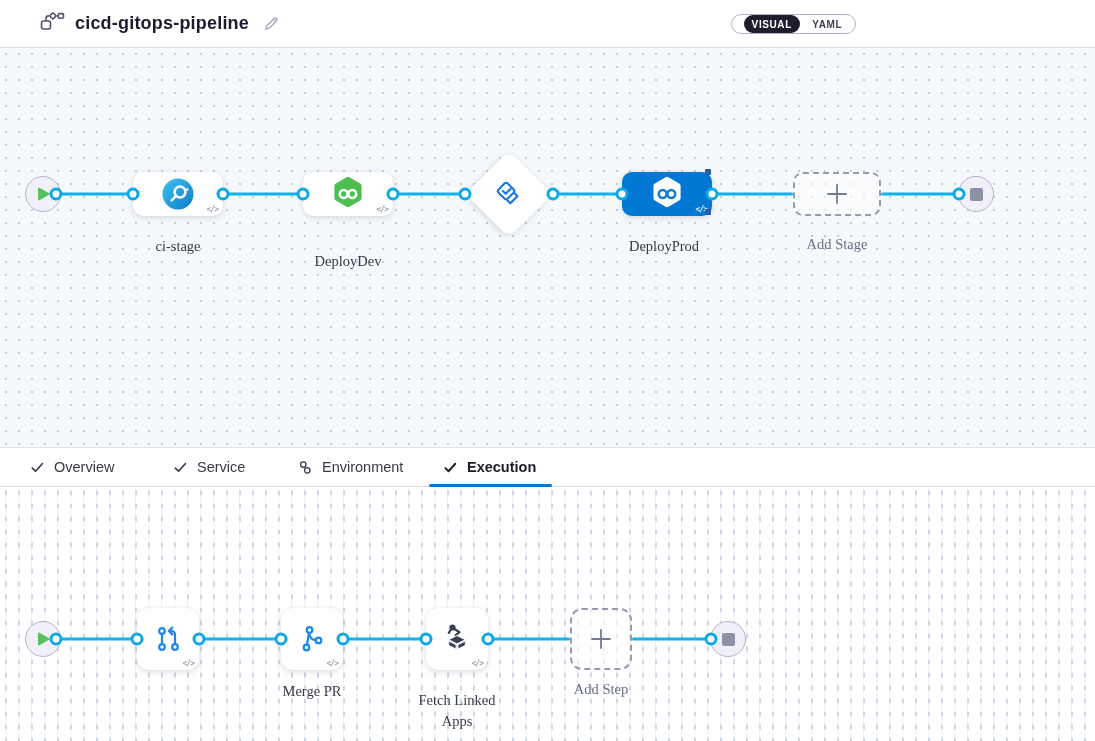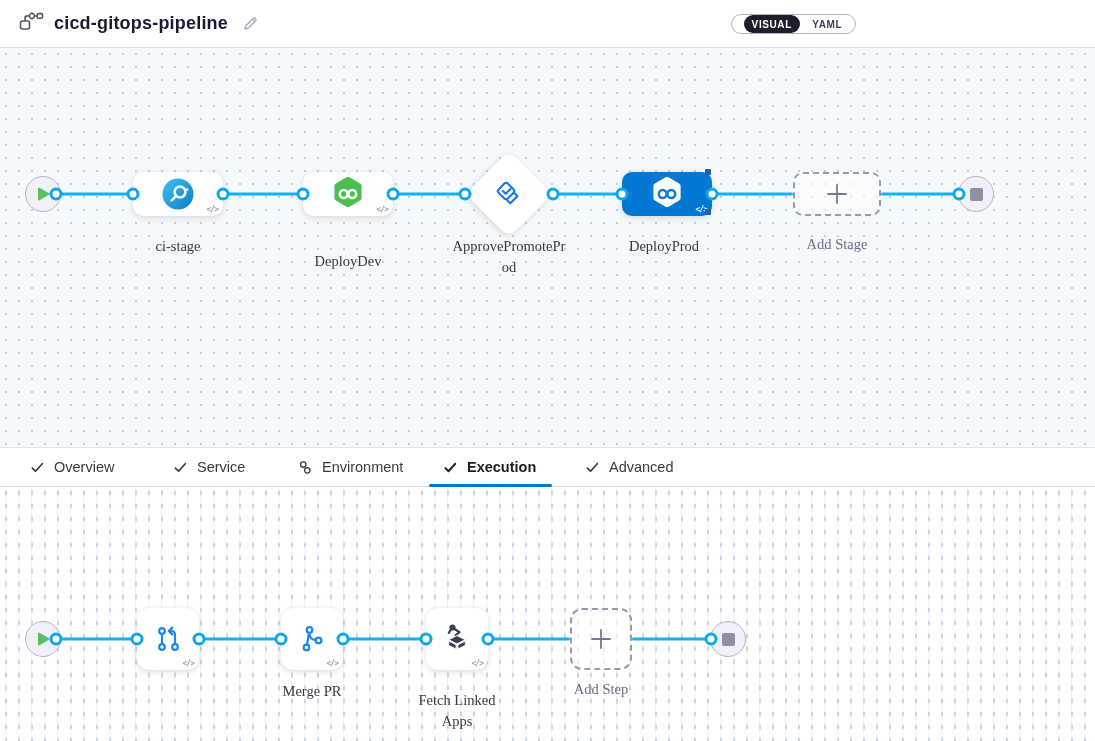--- a/index.html
+++ b/index.html
@@ -2,21 +2,21 @@
 <html><head>
 <meta charset="utf-8">
 <style>
   * { box-sizing: border-box; margin: 0; padding: 0; }
   html, body { width: 1095px; height: 741px; overflow: hidden; }
   body { font-family: "Liberation Sans", "DejaVu Sans", sans-serif; background: #fff; position: relative; }
 
   
   .header {
     height: 48px; background: #fff; border-bottom: 1px solid #d9dae5;
-    display: flex; align-items: center; padding: 0 19px; position: relative;
+    display: flex; align-items: center; padding: 0 40px; position: relative;
   }
   .header .title { font-size: 18px; font-weight: 700; color: #1b1b30; margin-left: 10px; letter-spacing: .2px; }
   .header .pencil { margin-left: 14px; display: flex; align-items: center; cursor: pointer; }
   .mode-toggle {
     position: absolute; left: 731px; top: 14px; height: 20px; width: 125px;
     border: 1px solid #b3b4c7; border-radius: 11px; background: #fff;
     display: flex; overflow: hidden; font-size: 10px; font-weight: 700; letter-spacing: .6px;
   }
   .mode-toggle .seg { flex: 1; display: flex; align-items: center; justify-content: center; cursor: pointer; }
   .mode-toggle .seg.active { background: #1d1d2c; color: #fff; border-radius: 10px; margin-left: 12px; }
@@ -218,21 +218,20 @@
   <div class="port" style="left:303px;top:146px"></div>
   <div class="port" style="left:393px;top:146px"></div>
   <div class="port" style="left:465px;top:146px"></div>
   <div class="port" style="left:553px;top:146px"></div>
   <div class="port" style="left:622px;top:146px"></div>
   <div class="port" style="left:712px;top:146px"></div>
   <div class="port" style="left:959px;top:146px"></div>
 
   <div class="node-label" style="left:178px;top:188px">ci-stage</div>
   <div class="node-label" style="left:348px;top:203px">DeployDev</div>
-  <div class="node-label wrap" style="left:509px;top:188px;width:118px">ApprovePromoteProd</div>
   <div class="node-label" style="left:664px;top:188px">DeployProd</div>
   <div class="node-label gray" style="left:837px;top:186px">Add Stage</div>
 </div>
 
 <div class="tabs">
   <div class="tab" style="left:30px">
     <span class="ticon">
       <svg width="15" height="15" viewBox="0 0 16 16">
           <path d="M2.5 8.6l3.4 3.4 7.2-8" fill="none" stroke="#383946" stroke-width="1.8" stroke-linecap="round" stroke-linejoin="round"></path>
         </svg>
@@ -256,28 +255,20 @@
     <span>Execution</span>
   </div>
   <div class="tab" style="left:298px">
     <span class="ticon">
       <svg width="15" height="15" viewBox="0 0 16 16" fill="none" stroke="#383946" stroke-width="1.4">
         <circle cx="5.6" cy="4.8" r="2.9"></circle>
           <circle cx="9.9" cy="11" r="2.9"></circle>
       </svg>
     </span>
     <span>Environment</span>
-  </div>
-  <div class="tab" style="left:585px">
-    <span class="ticon">
-      <svg width="15" height="15" viewBox="0 0 16 16">
-          <path d="M2.5 8.6l3.4 3.4 7.2-8" fill="none" stroke="#383946" stroke-width="1.8" stroke-linecap="round" stroke-linejoin="round"></path>
-        </svg>
-    </span>
-    <span>Advanced</span>
   </div>
 </div>
 
 <div class="canvas canvas-bottom">
 
   <div class="edge" style="left:56px;width:81px;top:152px"></div>
   <div class="edge" style="left:199px;width:82px;top:152px"></div>
   <div class="edge" style="left:343px;width:83px;top:152px"></div>
   <div class="edge" style="left:488px;width:82px;top:152px"></div>
   <div class="edge" style="left:632px;width:79px;top:152px"></div>

